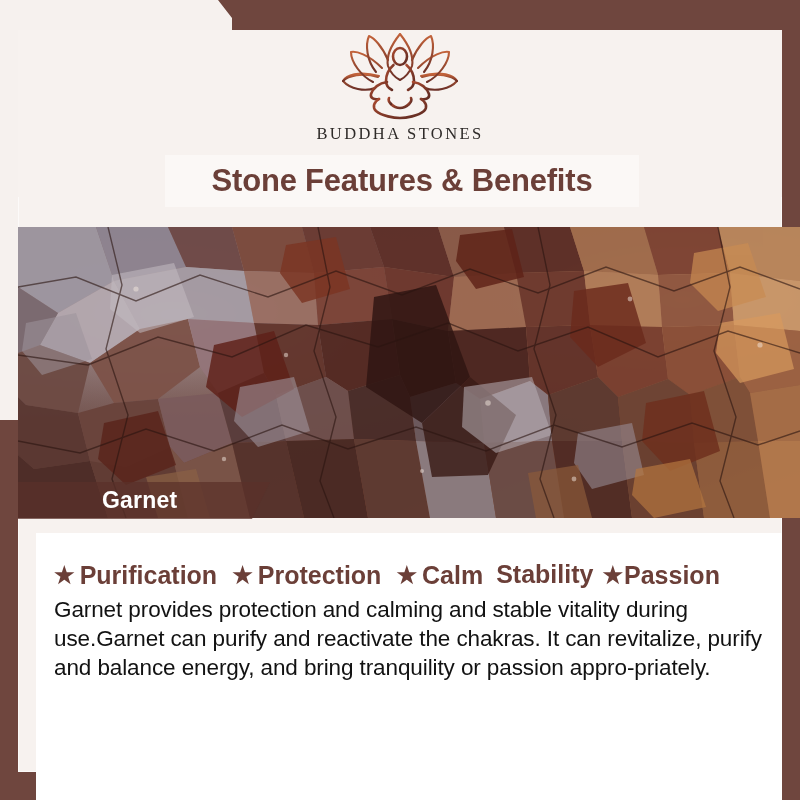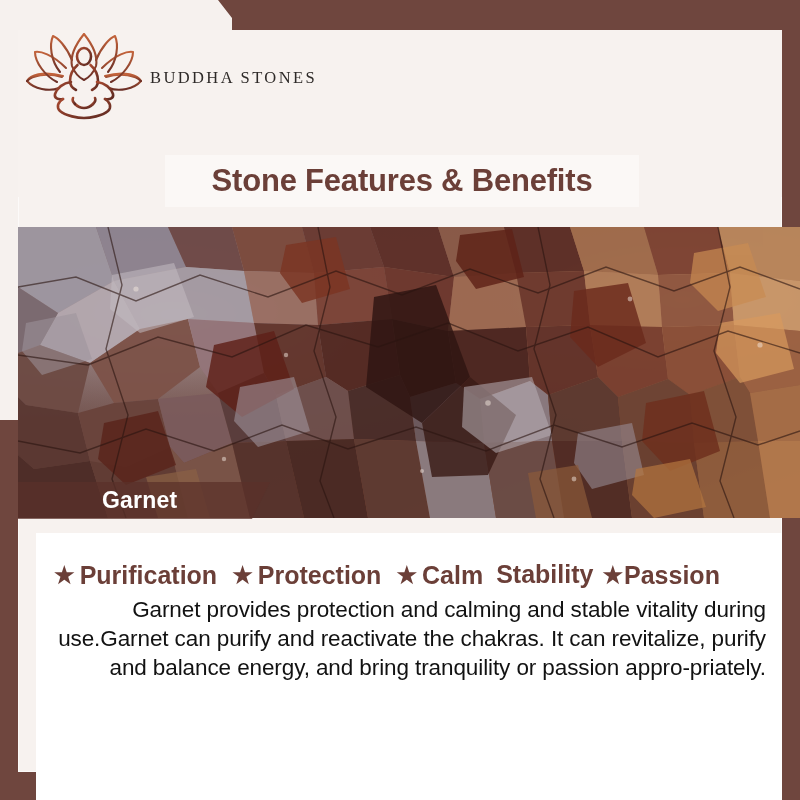--- a/index.html
+++ b/index.html
@@ -78,20 +78,21 @@
     width: 764px;
     height: 167px;
     background: #f7f2ef;
   }
   .logo-wrap {
     position: absolute;
     left: 0;
     top: 2px;
     width: 764px;
     display: flex;
+    flex-direction: column;
     align-items: center;
   }
   .logo-mark {
     width: 132px;
     height: 90px;
     display: block;
   }
   .logo-word {
     margin-top: 2px;
     font-family: "Liberation Serif", serif;
@@ -196,21 +197,21 @@
   .description {
     position: absolute;
     left: 18px;
     top: 62px;
     width: 712px;
     color: #121212;
     font-family: "Liberation Sans Narrow", "Liberation Sans", sans-serif;
     font-size: 22.5px;
     line-height: 29px;
     letter-spacing: -0.1px;
-    text-align: right;
+    text-align: left;
   }
 </style>
 </head>
 <body>
 
 <div id="poster">
 
   <div class="frame-top"></div>
   <div class="frame-right"></div>
   <div class="frame-left"></div>

